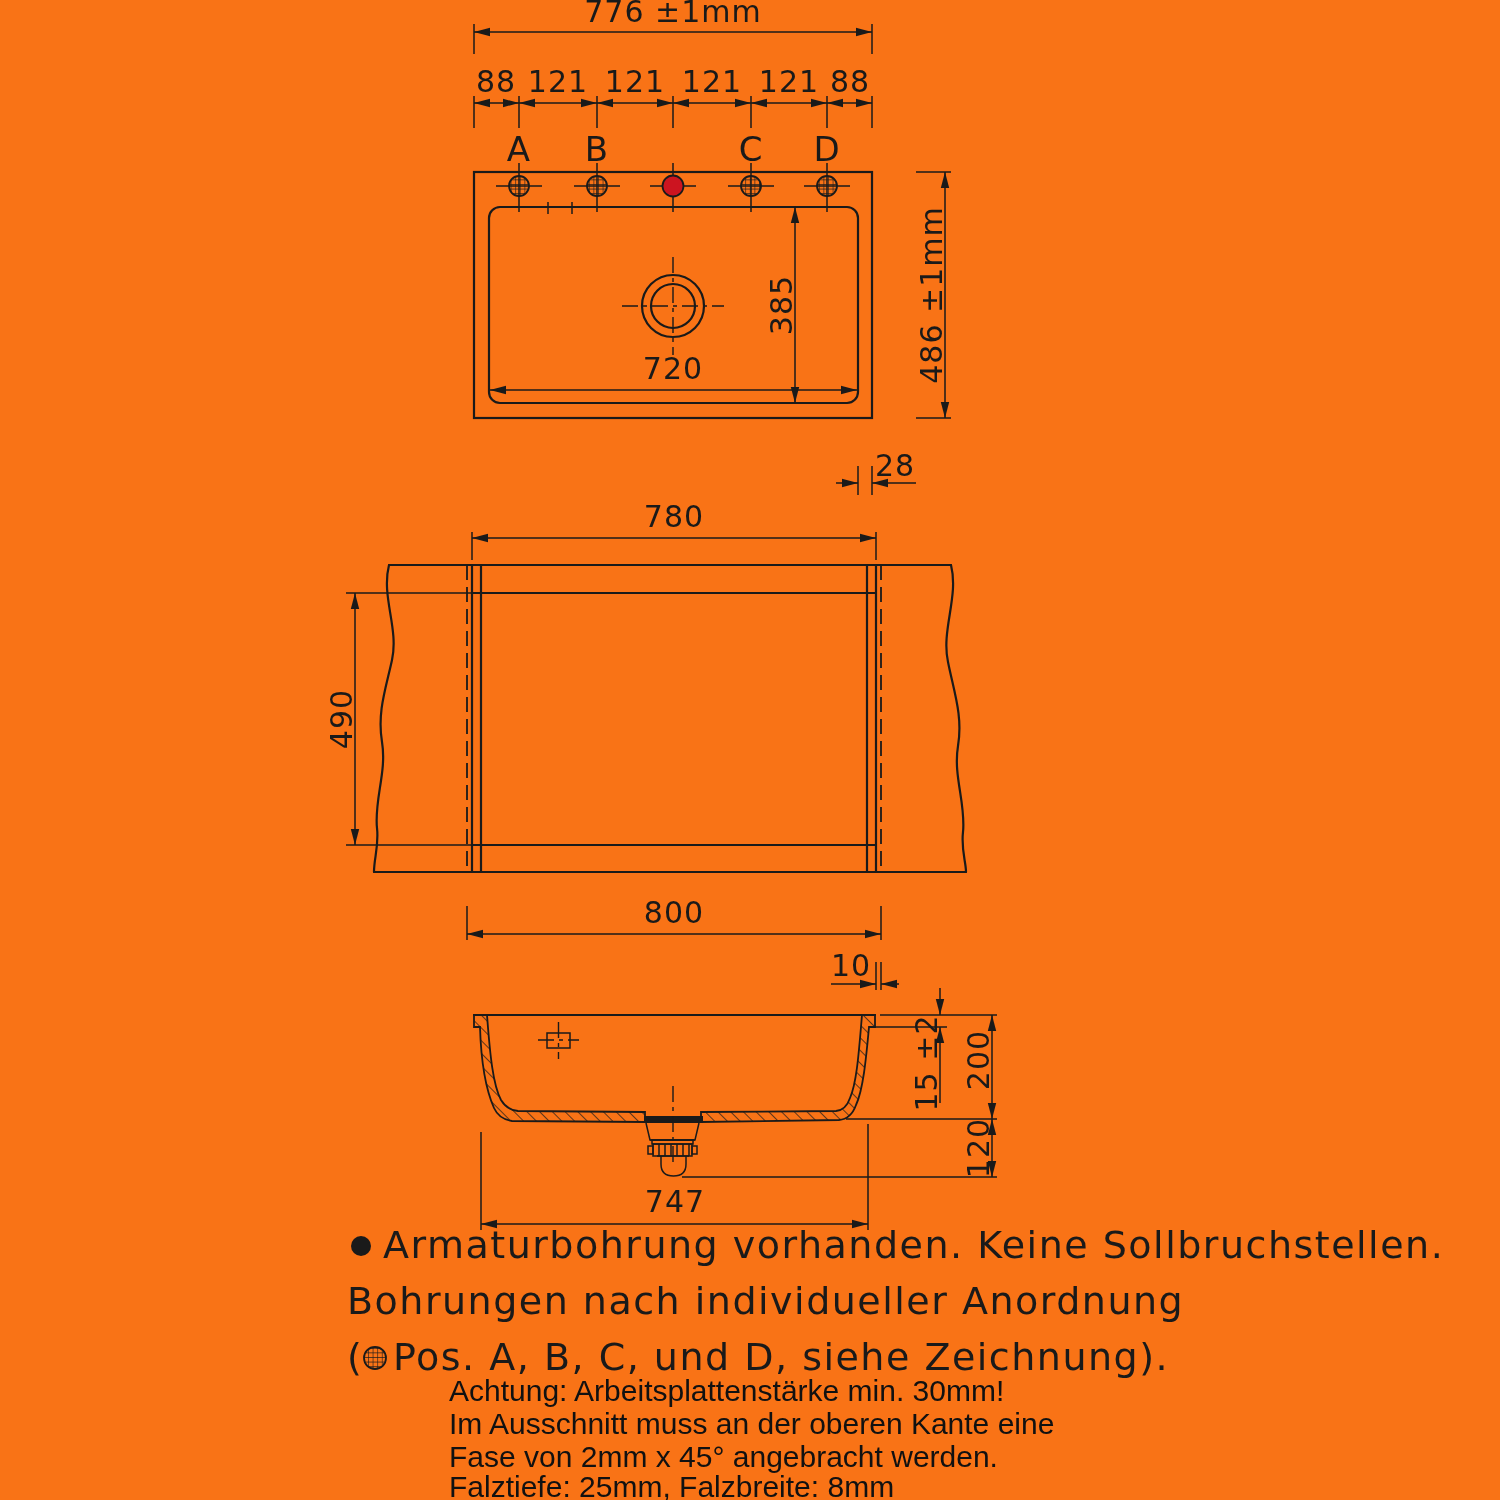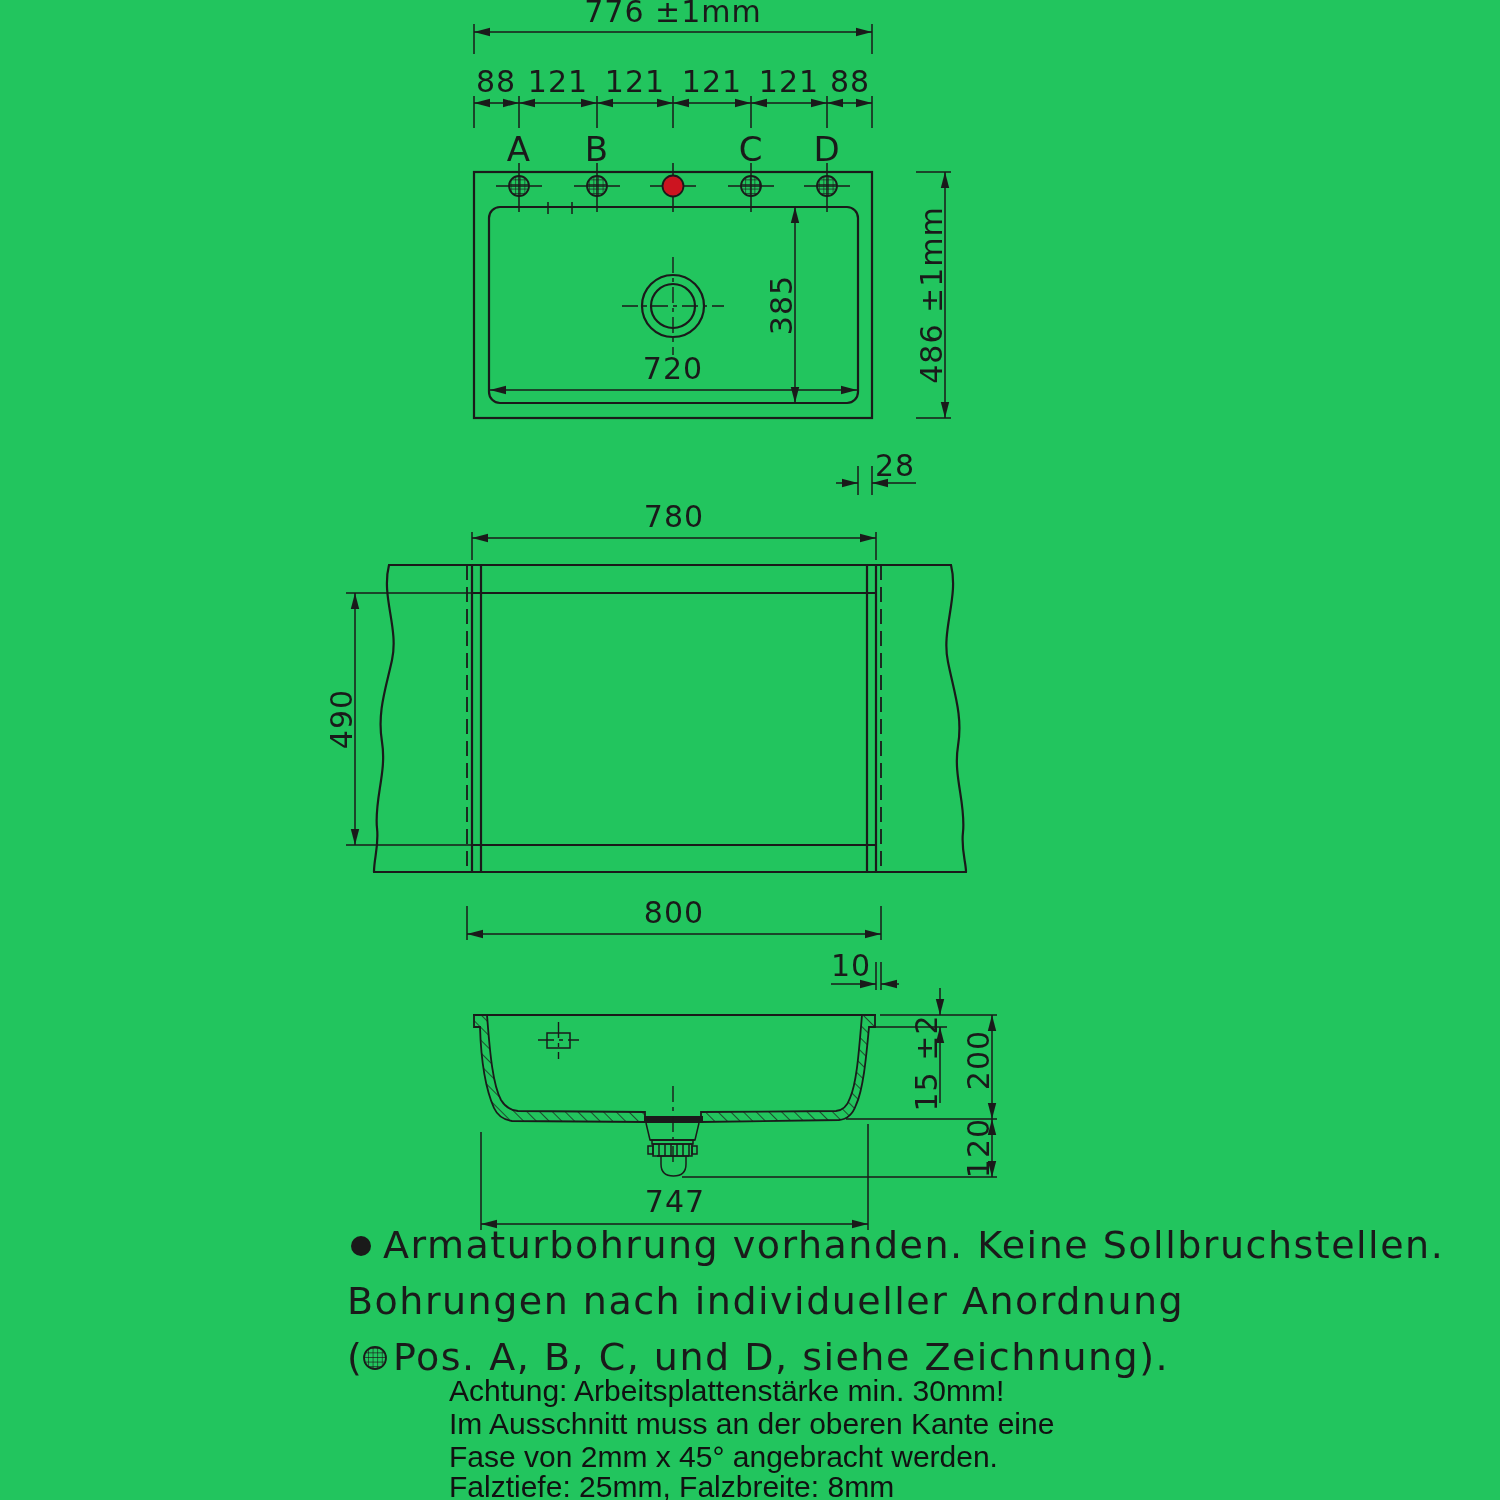--- a/index.html
+++ b/index.html
@@ -1,16 +1,16 @@
 <!DOCTYPE html>
 <html><head>
 <meta charset="utf-8">
 <style>
   html,body{margin:0;padding:0;background:#ffffff;}
-  .page{position:relative;width:1500px;height:1500px;background:#22c55e;overflow:hidden;}
+  .page{position:relative;width:1500px;height:1500px;background:#f97316;overflow:hidden;}
   svg{position:absolute;left:0;top:0;}
   .obj   {stroke:#1a1a1a;stroke-width:2.2;fill:none;stroke-linecap:round;}
   .thin  {stroke:#1a1a1a;stroke-width:1.5;fill:none;}
   .dimln {stroke:#1a1a1a;stroke-width:1.5;fill:none;}
   .dash  {stroke:#1a1a1a;stroke-width:1.8;fill:none;stroke-dasharray:15 7;}
   .cline {stroke:#1a1a1a;stroke-width:1.4;fill:none;stroke-dasharray:16 5 4 5;}
   .tech  {font-family:"DejaVu Sans",sans-serif;fill:#1a1a1a;letter-spacing:1px;}
   .dimtx {font-size:30px;}
   .lbltx {font-size:34px;}
   .notetx{font-size:38px;letter-spacing:1.5px;}

